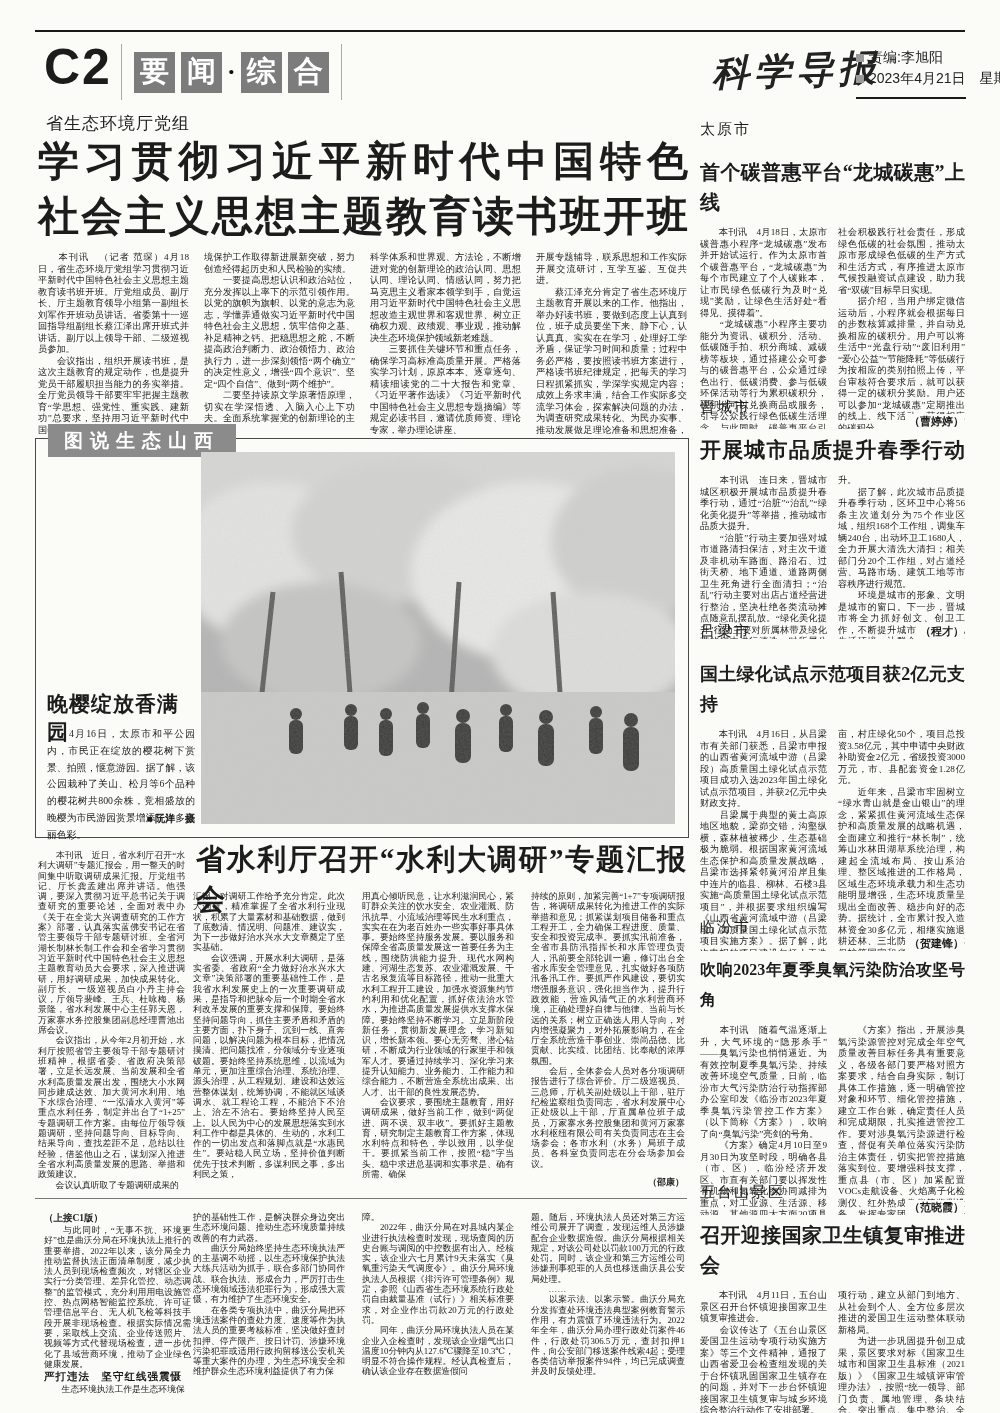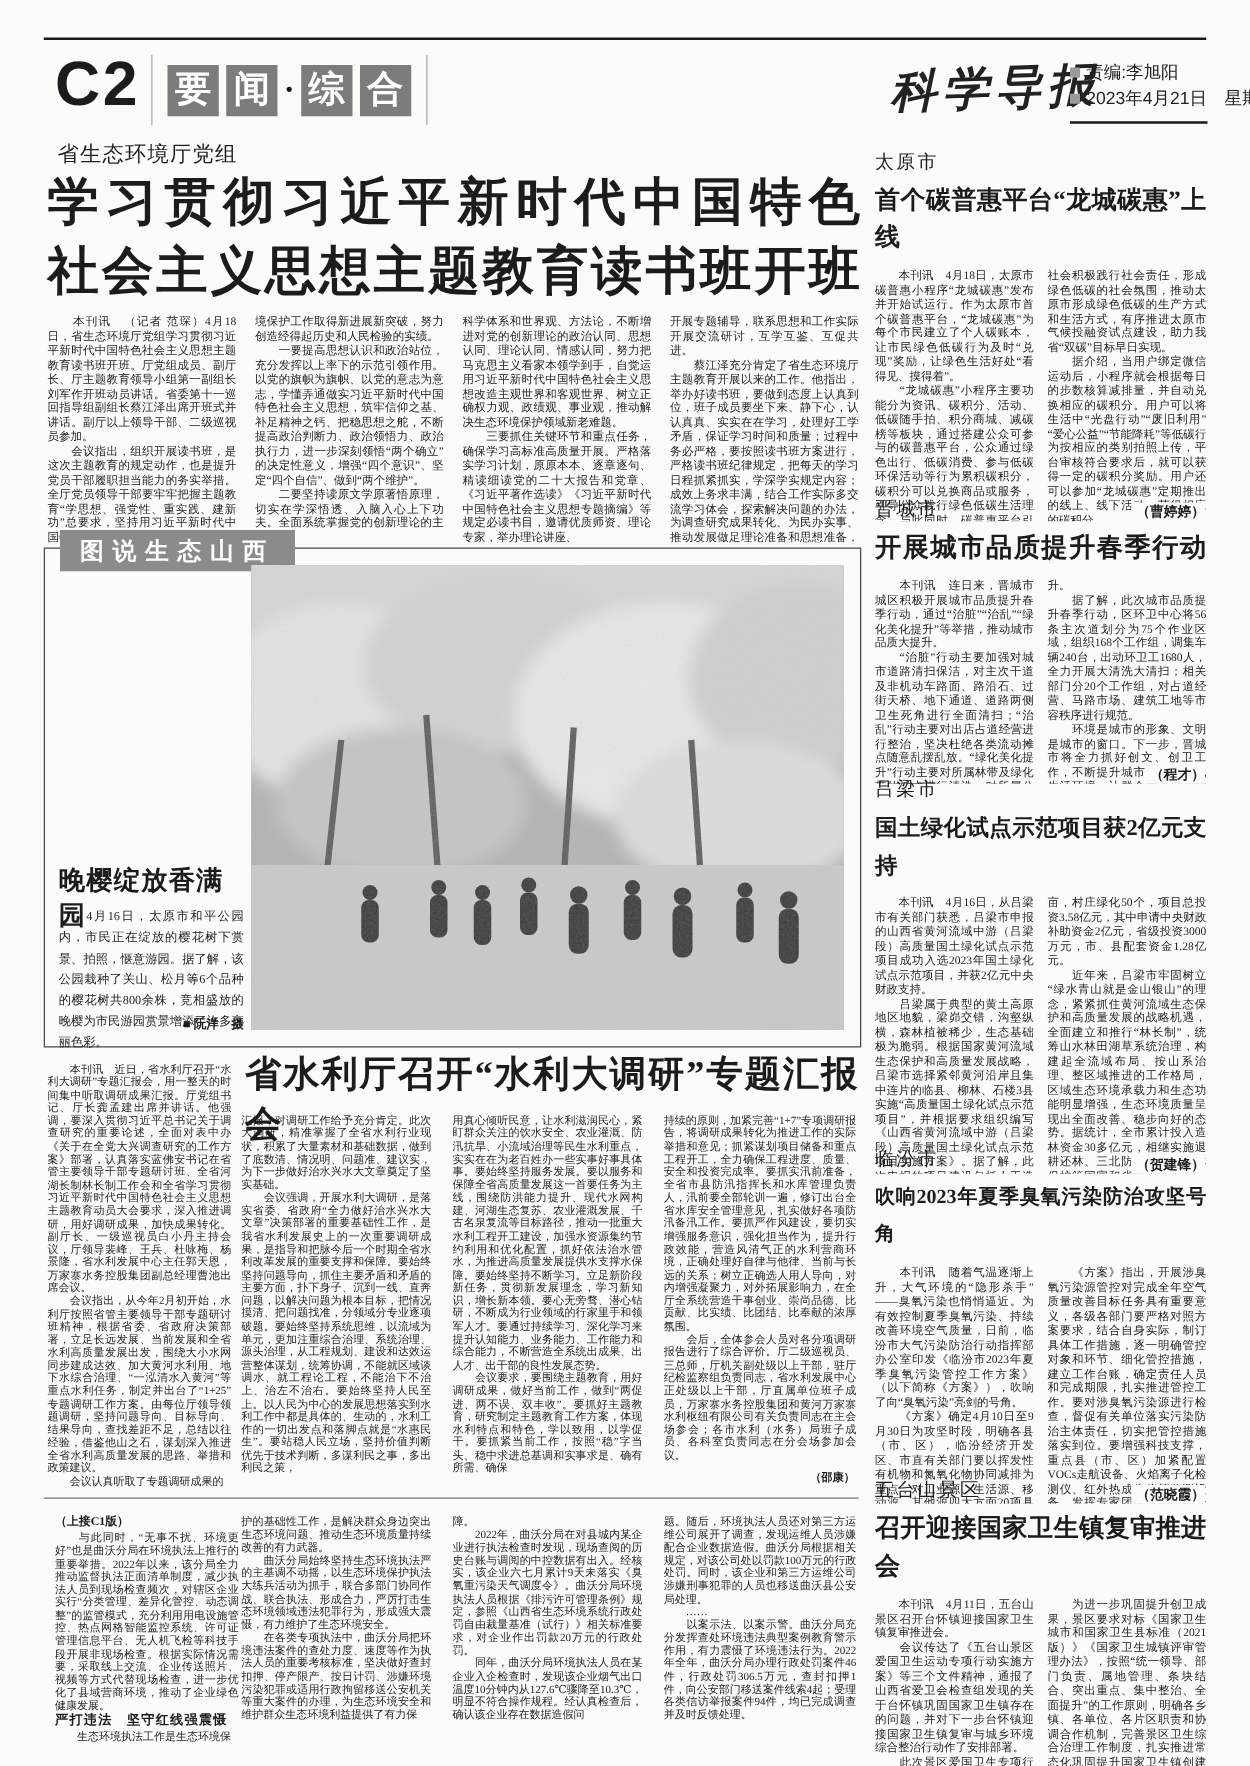--- a/index.html
+++ b/index.html
@@ -48,21 +48,21 @@
   
   .ccol1{left:44px;top:1212px;width:147px;height:198px;}
   .ccol2{left:193px;top:1212px;width:152px;height:198px;}
   .ccol3{left:362px;top:1212px;width:152px;height:198px;}
   .ccol4{left:531px;top:1212px;width:154px;height:198px;}
   .cont-note{font-weight:700;font-size:9.5px;line-height:13px;}
   .cont-subhead{font-weight:900;font-size:10.5px;line-height:15px;letter-spacing:1px;}
   
   .rr{left:700px;width:265px;position:absolute;}
   .rr-kicker{font-size:15px;letter-spacing:2px;font-weight:500;}
-  .rr-headline{font-weight:900;text-align:justify;text-align-last:justify;margin-top:6px;line-height:30px;}
+  .rr-headline{font-weight:900;text-align:justify;text-align-last:justify;margin-top:18px;line-height:30px;}
   .rr-body{position:relative;margin-top:10px;display:flex;gap:11px;}
   .rr-colA,.rr-colB{width:127px;overflow:hidden;text-align:justify;}
   .rr-byline{position:absolute;right:1px;bottom:0;font-weight:700;font-size:11px;background:#fbfbf8;padding-left:4px;}
   .w-byline{position:absolute;right:1px;bottom:2px;font-weight:700;font-size:9px;background:#fbfbf8;padding-left:4px;}
 </style>
 </head>
 <body>
 
 <div class="page">
 
@@ -276,19 +276,20 @@
   <div class="rr" style="top:1183px;">
     <div class="rr-kicker">五台山景区</div>
     <div class="rr-headline" style="font-size:20px;">召开迎接国家卫生镇复审推进会</div>
     <div class="rr-body" style="height:162px;">
       <div class="rr-colA body-md">
           <p class="para">　　本刊讯　4月11日，五台山景区召开台怀镇迎接国家卫生镇复审推进会。</p>
           <p class="para">　　会议传达了《五台山景区爱国卫生运动专项行动实施方案》等三个文件精神，通报了山西省爱卫会检查组发现的关于台怀镇巩固国家卫生镇存在的问题，并对下一步台怀镇迎接国家卫生镇复审与城乡环境综合整治行动作了安排部署。</p>
           <p class="para">　　此次景区爱国卫生专项行动坚持以人民健康为中心，通过开展环境整治、食品饮用水安全、病媒生物防制、倡导健康生活方式等专</p>
         </div>
       <div class="rr-colB body-md">
+          <p class="para">项行动，建立从部门到地方、从社会到个人、全方位多层次推进的爱国卫生运动整体联动新格局。</p>
           <p class="para">　　为进一步巩固提升创卫成果，景区要求对标《国家卫生城市和国家卫生县标准（2021版）》《国家卫生城镇评审管理办法》，按照“统一领导、部门负责、属地管理、条块结合、突出重点、集中整治、全面提升”的工作原则，明确各乡镇、各单位、各片区职责和协调合作机制，完善景区卫生综合治理工作制度，扎实推进常态化巩固提升国家卫生镇创建成果工作，确保顺利通过此次国家卫生镇复审。</p>
         </div>
 
     </div>
   </div>
 
 </div>
 
 </body></html>

